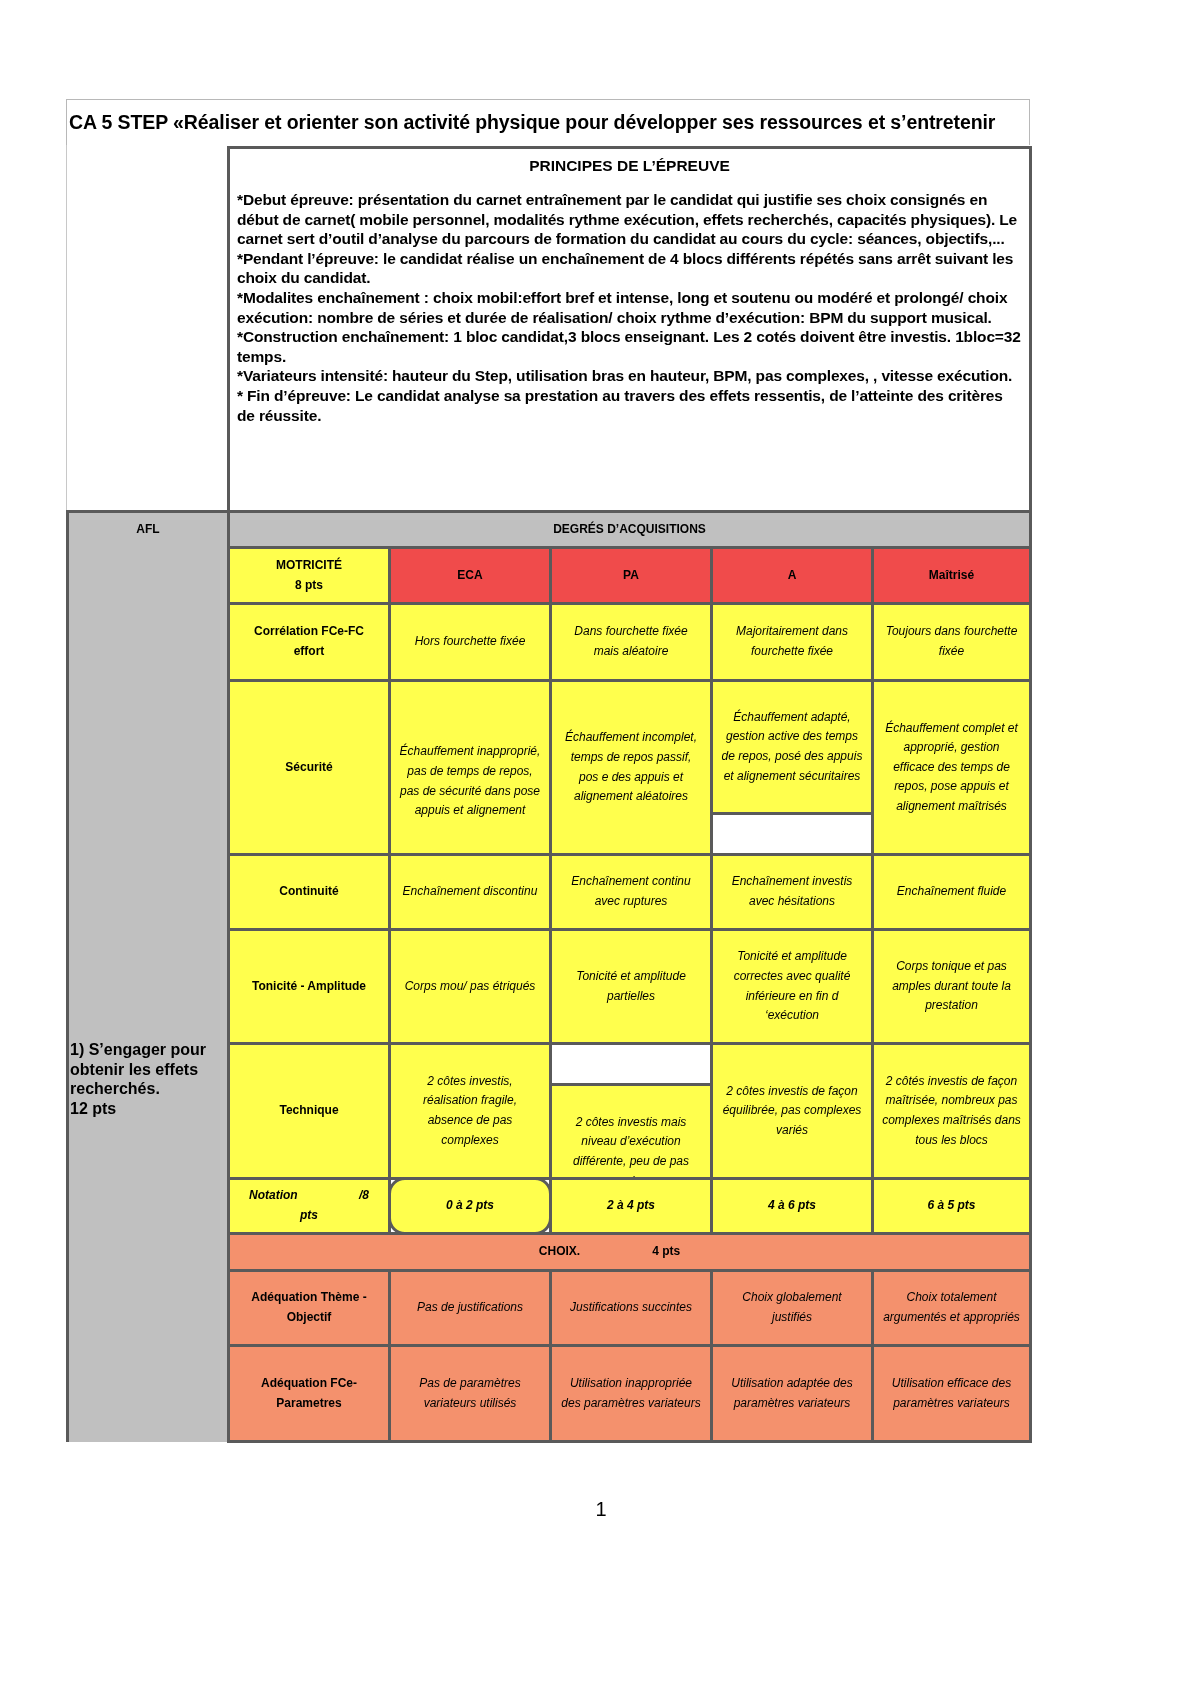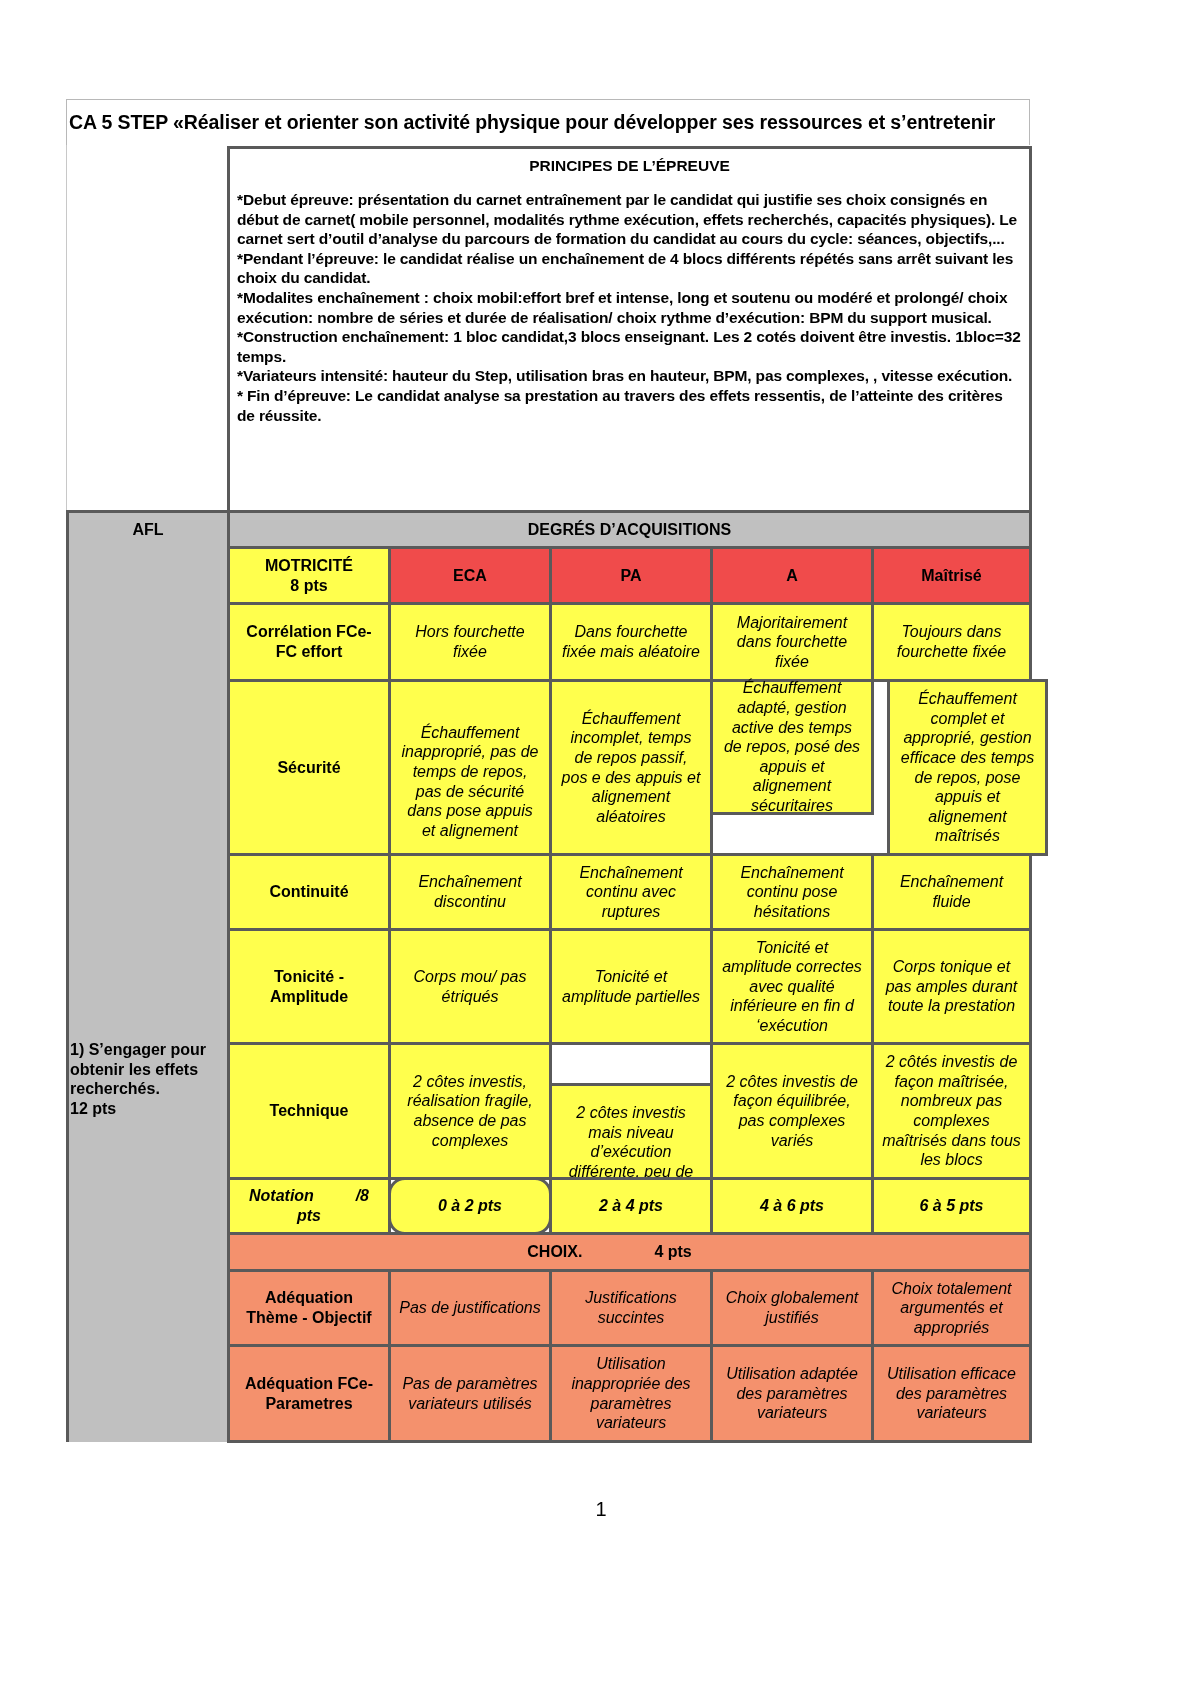--- a/index.html
+++ b/index.html
@@ -13,21 +13,21 @@
     font-weight: bold; font-size: 19.5px; letter-spacing: -0.1px; white-space: nowrap;
   }
   .left-blank {
     position: absolute; left: 66px; top: 145px; width: 162px; height: 367px;
     border-left: 1px solid #c8c8c8; box-sizing: border-box; background: #fff;
   }
 
   .cell {
     position: absolute; box-sizing: border-box;
     display: flex; align-items: center; justify-content: center; text-align: center;
-    font-size: 16px; line-height: 19.6px;
+    font-size: 12px; line-height: 19.6px;
   }
   .b { border: 3px solid #5a5a5a; }
   .bold { font-weight: bold; }
   .ital { font-style: italic; }
   .yellow { background: #ffff4d; }
   .red { background: #f04b4b; }
   .gray { background: #c0c0c0; }
   .salmon { background: #f4916d; }
   .white { background: #ffffff; }
 
@@ -98,26 +98,26 @@
 <div class="cell b yellow bold row-label" style="left:227px;top:602px;width:164px;height:80px;">Corrélation FCe-FC effort</div>
 <div class="cell b yellow ital desc" style="left:388px;top:602px;width:164px;height:80px;">Hors fourchette fixée</div>
 <div class="cell b yellow ital desc" style="left:549px;top:602px;width:164px;height:80px;">Dans fourchette fixée mais aléatoire</div>
 <div class="cell b yellow ital desc" style="left:710px;top:602px;width:164px;height:80px;">Majoritairement dans fourchette fixée</div>
 <div class="cell b yellow ital desc" style="left:871px;top:602px;width:161px;height:80px;">Toujours dans fourchette fixée</div>
 
 <div class="cell b yellow bold row-label" style="left:227px;top:679px;width:164px;height:177px;">Sécurité</div>
 <div class="cell b yellow ital desc" style="left:388px;top:679px;width:164px;height:205px;">Échauffement inapproprié, pas de temps de repos, pas de sécurité dans pose appuis et alignement</div>
 <div class="cell b yellow ital desc" style="left:549px;top:679px;width:164px;height:177px;">Échauffement incomplet, temps de repos passif, pos e des appuis et alignement aléatoires</div>
 <div class="cell b yellow ital desc" style="left:710px;top:679px;width:164px;height:136px;">Échauffement adapté, gestion active des temps de repos, posé des appuis et alignement sécuritaires</div>
-<div class="cell b yellow ital desc" style="left:871px;top:679px;width:161px;height:177px;margin-left:16px;">Échauffement complet et approprié, gestion efficace des temps de repos, pose appuis et alignement maîtrisés</div>
+<div class="cell b yellow ital desc" style="left:871px;top:679px;width:161px;height:177px;">Échauffement complet et approprié, gestion efficace des temps de repos, pose appuis et alignement maîtrisés</div>
 
 <div class="cell b yellow bold row-label" style="left:227px;top:853px;width:164px;height:78px;">Continuité</div>
 <div class="cell b yellow ital desc" style="left:388px;top:853px;width:164px;height:78px;">Enchaînement discontinu</div>
 <div class="cell b yellow ital desc" style="left:549px;top:853px;width:164px;height:78px;">Enchaînement continu avec ruptures</div>
-<div class="cell b yellow ital desc" style="left:710px;top:853px;width:164px;height:78px;">Enchaînement continu pose hésitations</div>
+<div class="cell b yellow ital desc" style="left:710px;top:853px;width:164px;height:78px;">Enchaînement investis avec hésitations</div>
 <div class="cell b yellow ital desc" style="left:871px;top:853px;width:161px;height:78px;">Enchaînement fluide</div>
 
 <div class="cell b yellow bold row-label" style="left:227px;top:928px;width:164px;height:117px;">Tonicité - Amplitude</div>
 <div class="cell b yellow ital desc" style="left:388px;top:928px;width:164px;height:117px;">Corps mou/ pas étriqués</div>
 <div class="cell b yellow ital desc" style="left:549px;top:928px;width:164px;height:117px;">Tonicité et amplitude partielles</div>
 <div class="cell b yellow ital desc" style="left:710px;top:928px;width:164px;height:117px;">Tonicité et amplitude correctes avec qualité inférieure en fin d ‘exécution</div>
 <div class="cell b yellow ital desc" style="left:871px;top:928px;width:161px;height:117px;">Corps tonique et pas amples durant toute la prestation</div>
 
 <div class="cell b yellow bold row-label" style="left:227px;top:1042px;width:164px;height:138px;">Technique</div>
 <div class="cell b yellow ital desc" style="left:388px;top:1042px;width:164px;height:138px;">2 côtes investis, réalisation fragile, absence de pas complexes</div>

